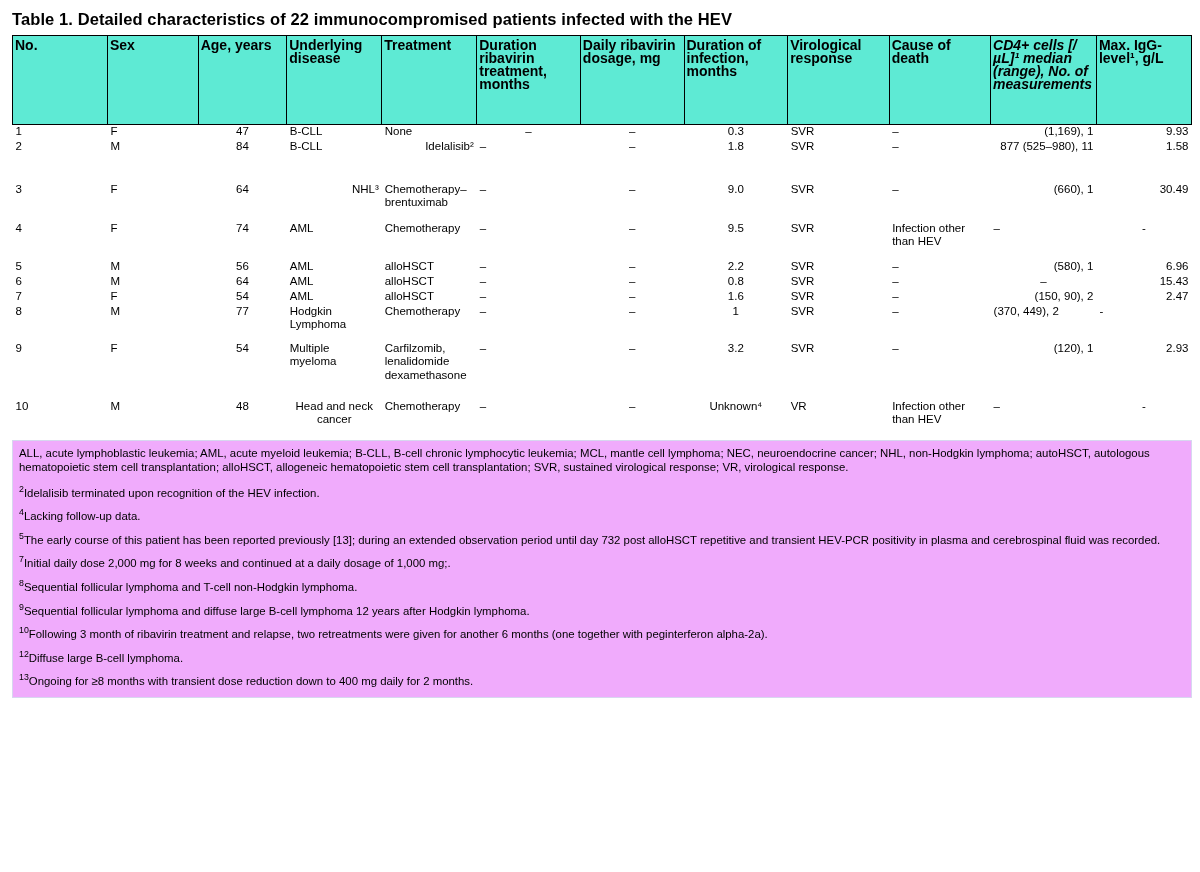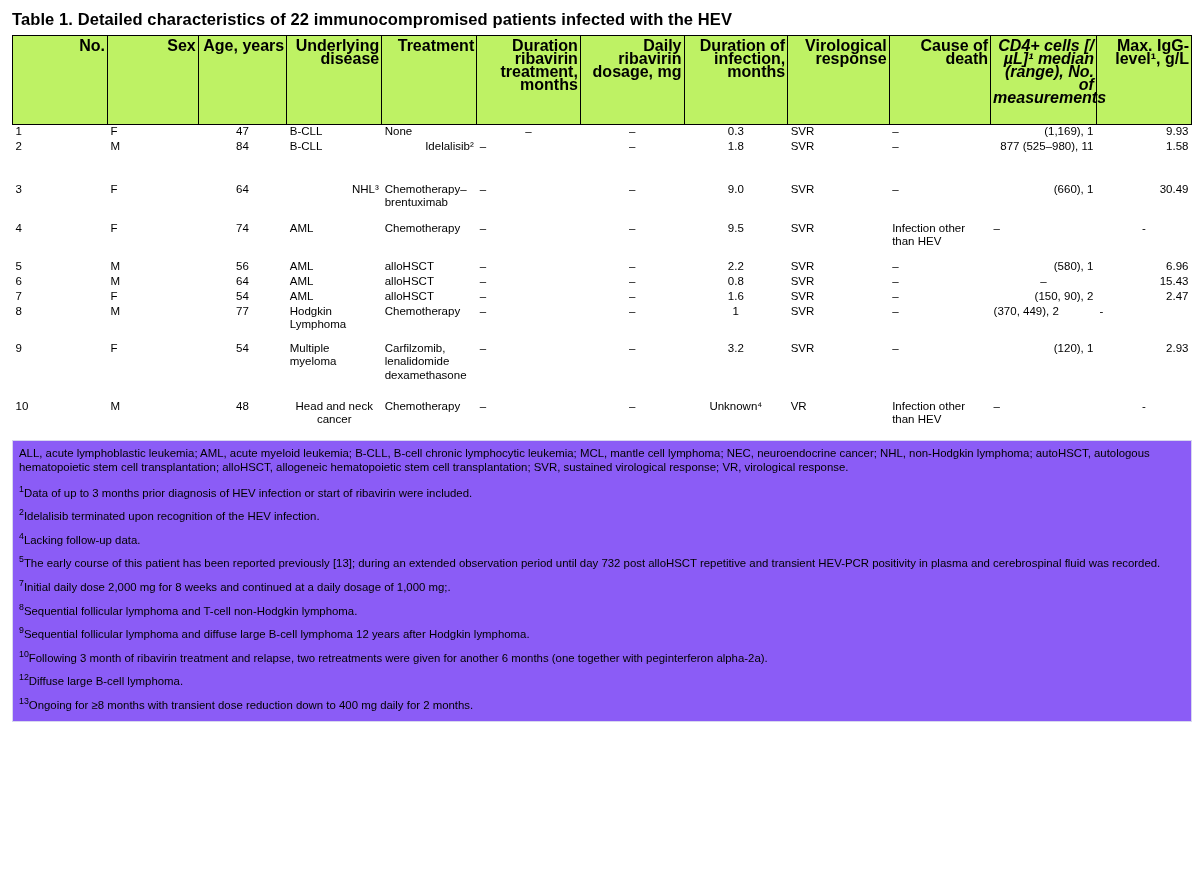--- a/index.html
+++ b/index.html
@@ -35,24 +35,24 @@
   }
   table.maintable th,
   table.maintable td {
     border: 1px solid #000000;
     vertical-align: top;
     font-size: 11.5px;
     line-height: 13.5px;
     padding: 1px 3px;
   }
   table.maintable thead th {
-    background: #bef264;
-    text-align: right;
+    background: #5eead4;
+    text-align: left;
     font-weight: bold;
-    font-size: 16px;
+    font-size: 14px;
     line-height: 13px;
     height: 82px;
     padding: 3px 2px;
   }
   table.maintable thead th .it {
     font-style: italic;
   }
   table.maintable tbody td {
     border-left: none;
     border-right: none;
@@ -73,21 +73,21 @@
   .c-dos     { text-align: center; }
   .c-inf     { text-align: center; }
   .c-vir     { text-align: left; }
   .c-cod     { text-align: left; }
   .c-cd4     { text-align: right; }
   .c-igg     { text-align: right; }
 
   .footnotes {
     margin: 4px 6px 0 6px;
     width: 1180px;
-    background: #8b5cf6;
+    background: #f0abfc;
     border: 1px solid #d7d7ef;
     box-sizing: border-box;
     padding: 5px 6px 8px 6px;
     font-size: 11.4px;
     line-height: 14.6px;
   }
   .footnotes p {
     margin: 0 0 9px 0;
   }
   .footnotes p.abbrev {
@@ -287,21 +287,20 @@
         <td class="c-cod">Infection other than HEV</td>
         <td class="c-cd4" style="text-align:left">–</td>
         <td class="c-igg" style="text-align:center">-</td>
       </tr>
     </tbody>
   </table>
 
   <div class="footnotes">
     <p class="abbrev">ALL, acute lymphoblastic leukemia; AML, acute myeloid leukemia; B-CLL, B-cell chronic lymphocytic leukemia; MCL, mantle cell lymphoma; NEC, neuroendocrine cancer; NHL, non-Hodgkin lymphoma; autoHSCT, autologous hematopoietic stem cell transplantation; alloHSCT, allogeneic hematopoietic stem cell transplantation; SVR, sustained virological response; VR, virological response.</p>
 
-    <p><span class="fn-num">1</span><span>Data of up to 3 months prior diagnosis of HEV infection or start of ribavirin were included.</span></p>
     <p><span class="fn-num">2</span><span>Idelalisib terminated upon recognition of the HEV infection.</span></p>
     <p><span class="fn-num">4</span><span>Lacking follow-up data.</span></p>
     <p><span class="fn-num">5</span><span>The early course of this patient has been reported previously [13]; during an extended observation period until day 732 post alloHSCT repetitive and transient HEV-PCR positivity in plasma and cerebrospinal fluid was recorded.</span></p>
     <p><span class="fn-num">7</span><span>Initial daily dose 2,000 mg for 8 weeks and continued at a daily dosage of 1,000 mg;.</span></p>
     <p><span class="fn-num">8</span><span>Sequential follicular lymphoma and T-cell non-Hodgkin lymphoma.</span></p>
     <p><span class="fn-num">9</span><span>Sequential follicular lymphoma and diffuse large B-cell lymphoma 12 years after Hodgkin lymphoma.</span></p>
     <p><span class="fn-num">10</span><span>Following 3 month of ribavirin treatment and relapse, two retreatments were given for another 6 months (one together with peginterferon alpha-2a).</span></p>
     <p><span class="fn-num">12</span><span>Diffuse large B-cell lymphoma.</span></p>
     <p style="margin-bottom:0"><span class="fn-num">13</span><span>Ongoing for ≥8 months with transient dose reduction down to 400 mg daily for 2 months.</span></p>
   </div>

